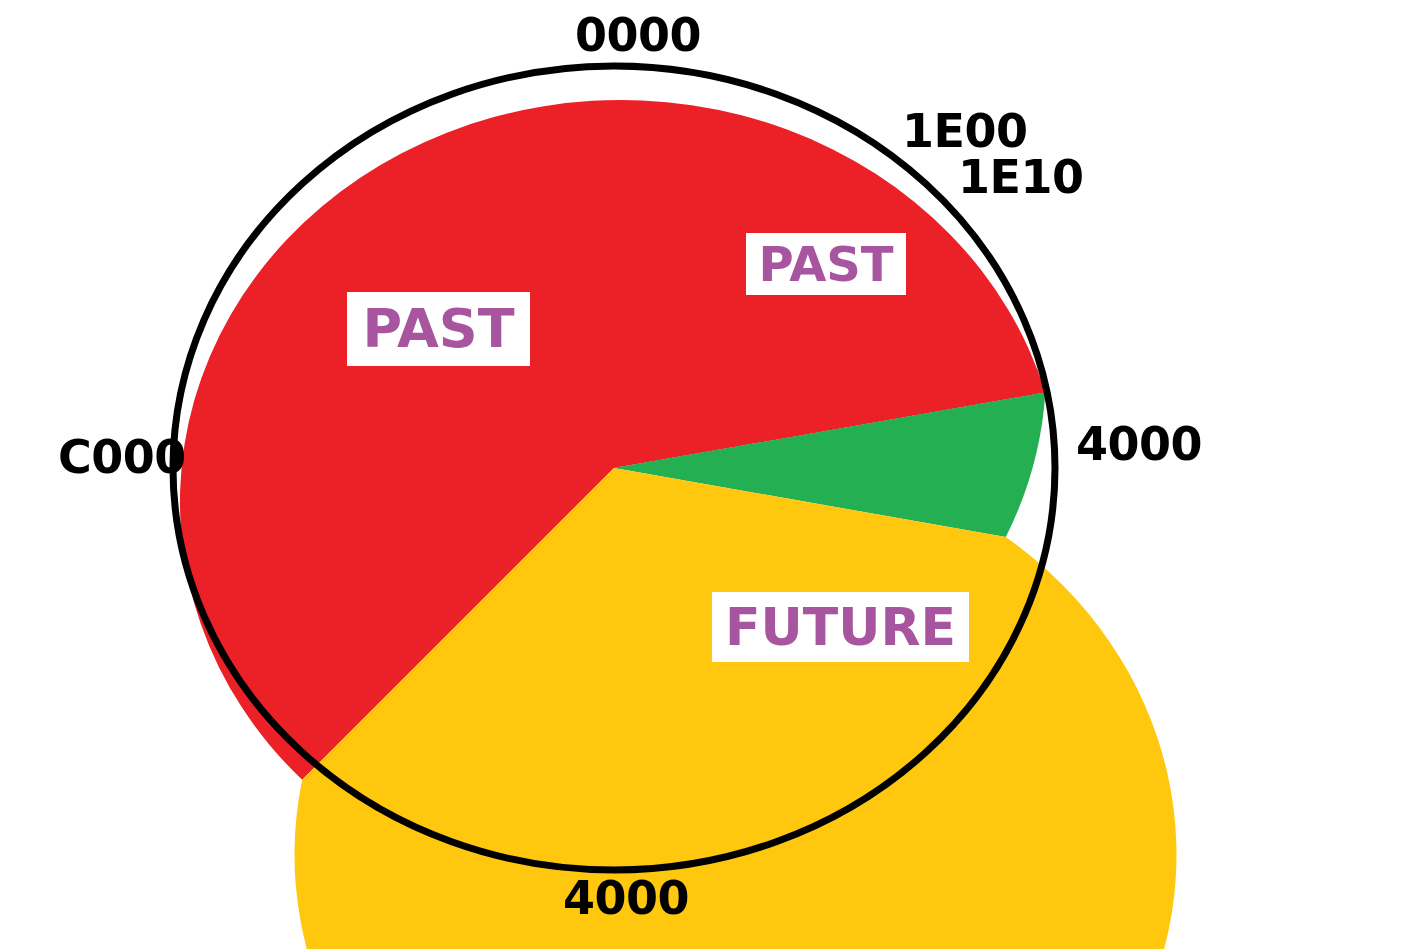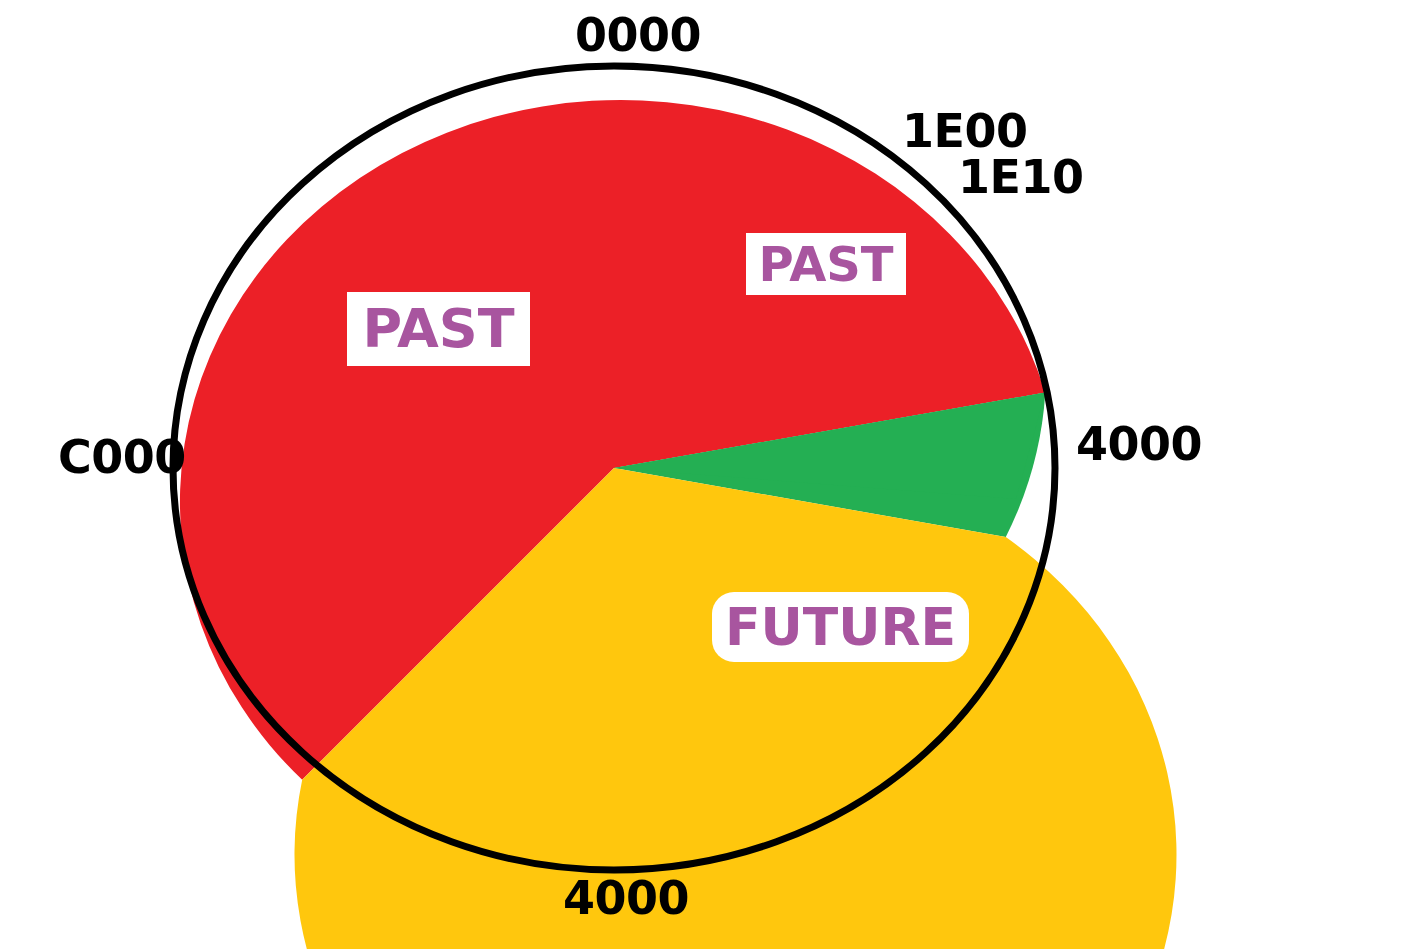--- a/index.html
+++ b/index.html
@@ -75,21 +75,20 @@
     width: 160px;
     height: 62px;
     font-size: 48px;
   }
   .plate-future {
     left: 712px;
     top: 592px;
     width: 257px;
     height: 70px;
     font-size: 52px;
-    border-radius: 22px;
   }
 </style>
 </head>
 <body>
 
 <div id="diagram-root">
 
   <svg id="pie-svg" viewBox="0 0 1404 949">
 
     <path fill="#ec2027" d="M 614 468

